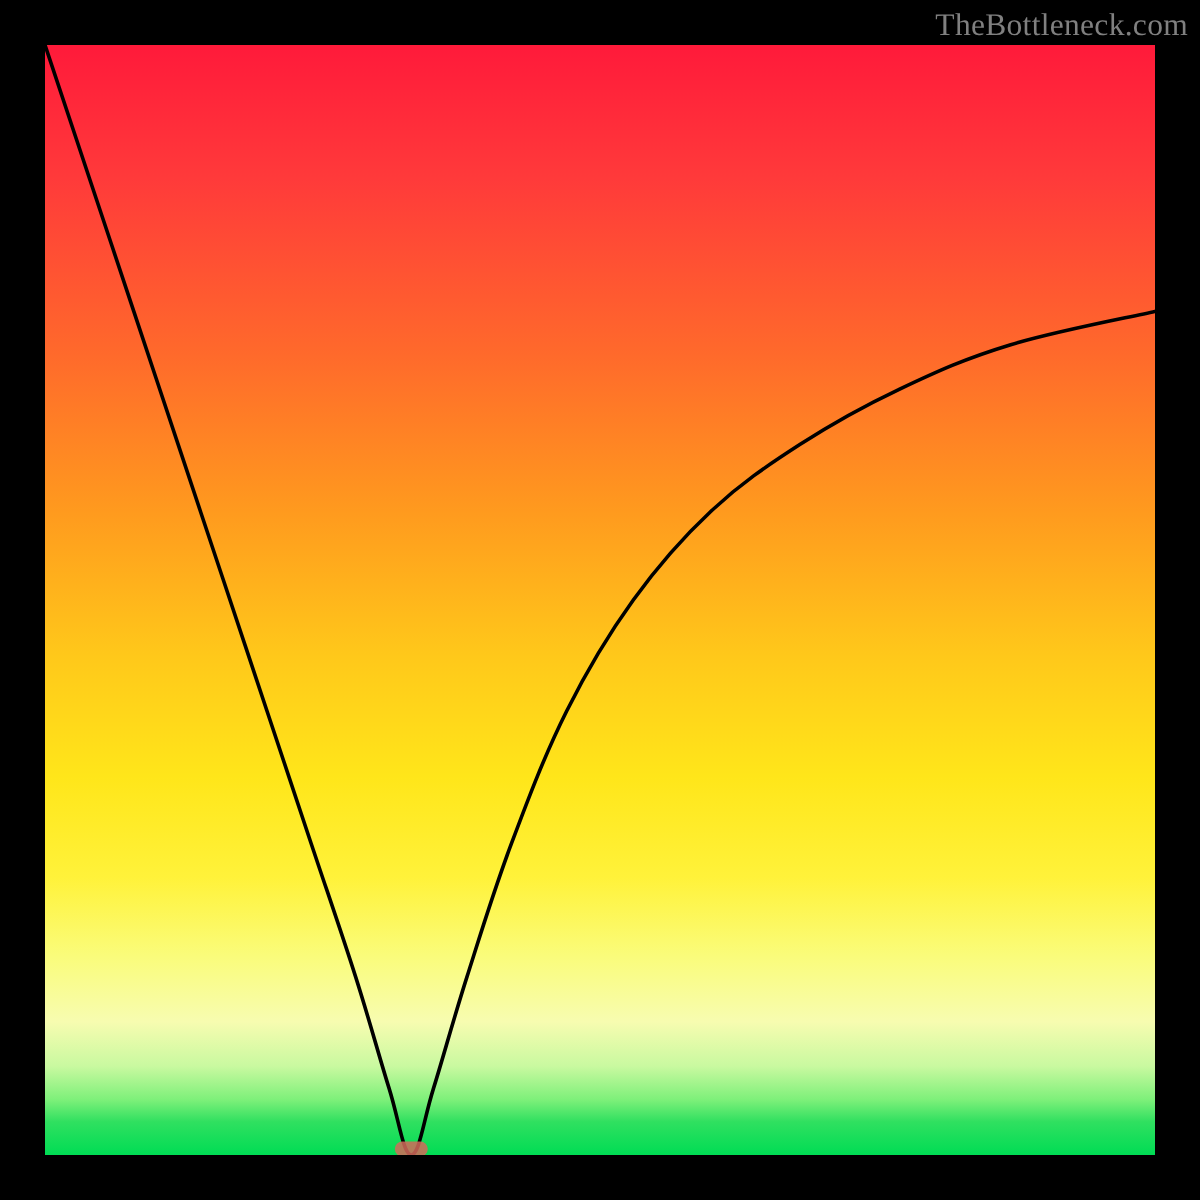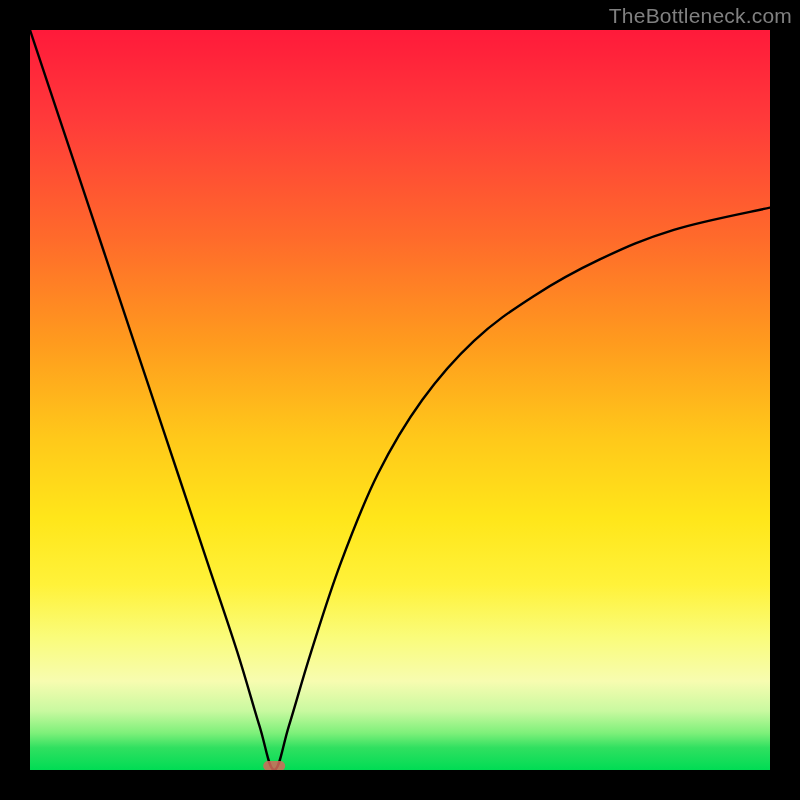--- a/index.html
+++ b/index.html
@@ -66,21 +66,21 @@
     opacity: 0.85;
   }
   .watermark {
     position: absolute;
     top: 4px;
     right: 8px;
     color: #808080;
     font-size: 21px;
     letter-spacing: 0.2px;
     font-weight: 400;
-    font-family: Liberation Sans, sans-serif;
+    font-family: Liberation Serif, serif;
   }
 </style>
 </head>
 <body>
 
 <div class="frame">
 
   <div class="plot-area">
     <div class="gradient"></div>
 

